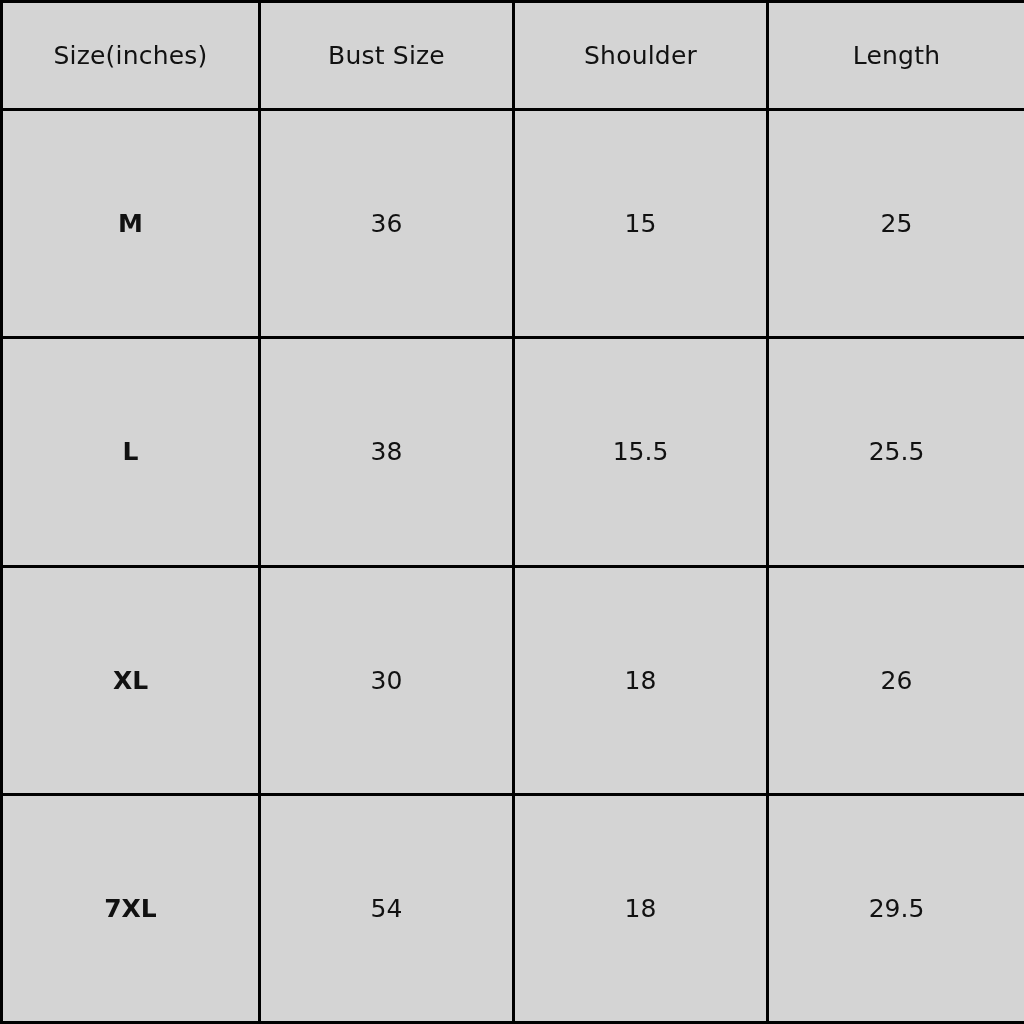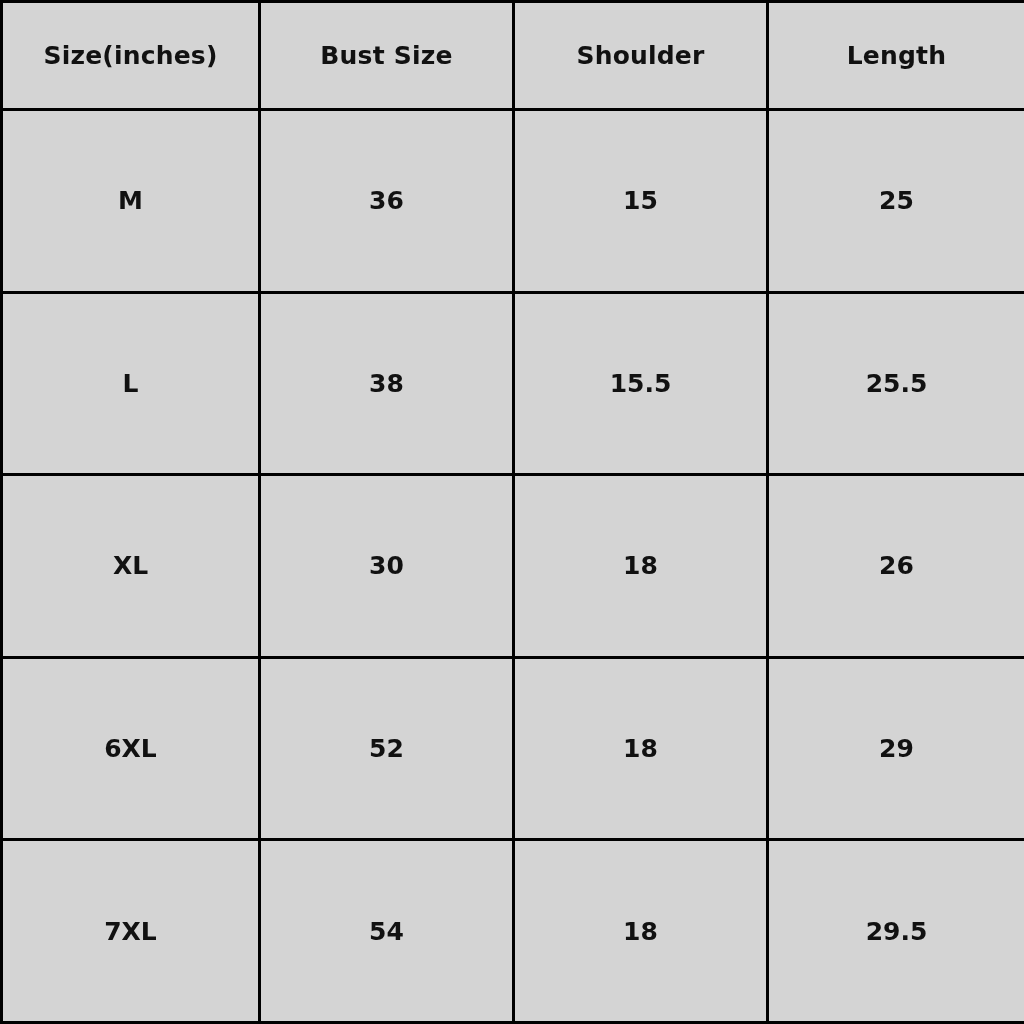--- a/index.html
+++ b/index.html
@@ -30,27 +30,27 @@
   .size-table td {
     border: 3px solid #000000;
     text-align: center;
     vertical-align: middle;
     background: #d4d4d4;
     padding: 0;
   }
   .size-table thead th {
     height: 105px;
     font-size: 25px;
-    font-weight: bold;
+    font-weight: normal;
     letter-spacing: 0.2px;
   }
   .size-table tbody td {
     height: 102px;
     font-size: 25px;
-    font-weight: bold;
+    font-weight: normal;
   }
   .size-table tbody td.size-label {
     font-weight: bold;
   }
   
   .size-table tr > *:first-child { border-left-width: 3px; }
   .size-table tr > *:last-child { border-right-width: 3px; }
 </style>
 </head>
 <body>
@@ -83,25 +83,19 @@
       <td>15.5</td>
       <td>25.5</td>
     </tr>
     <tr>
       <td class="size-label">XL</td>
       <td>30</td>
       <td>18</td>
       <td>26</td>
     </tr>
     <tr>
-      <td class="size-label">6XL</td>
-      <td>52</td>
-      <td>18</td>
-      <td>29</td>
-    </tr>
-    <tr>
       <td class="size-label">7XL</td>
       <td>54</td>
       <td>18</td>
       <td>29.5</td>
     </tr>
   </tbody>
 </table>
 
 </body></html>

